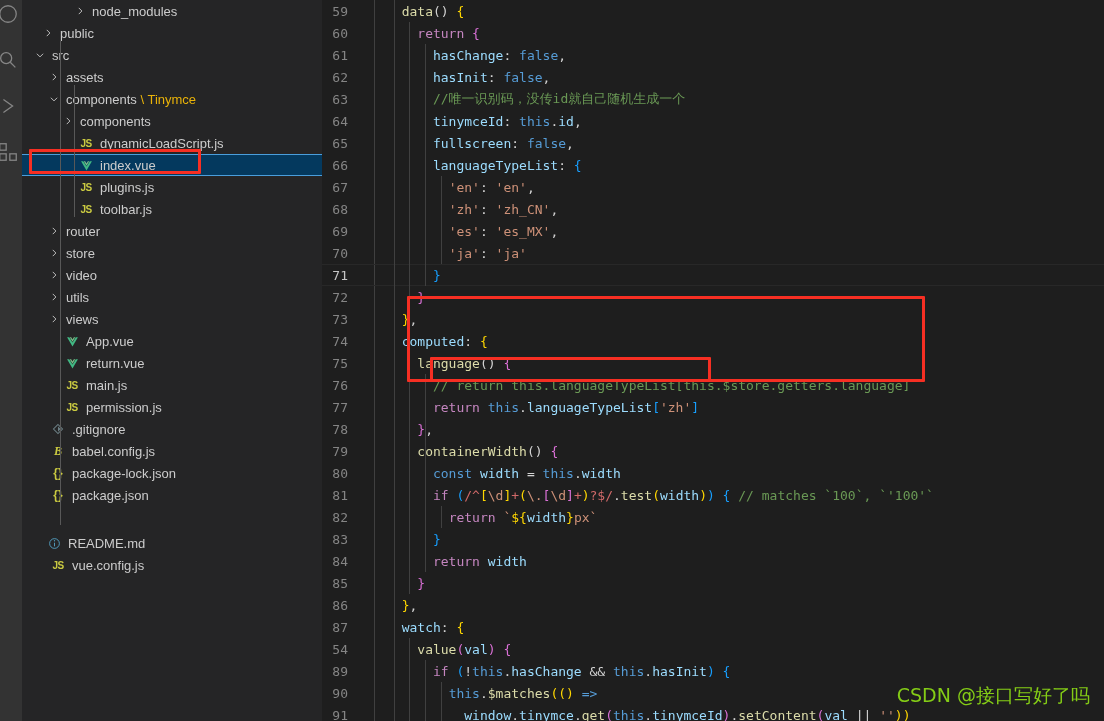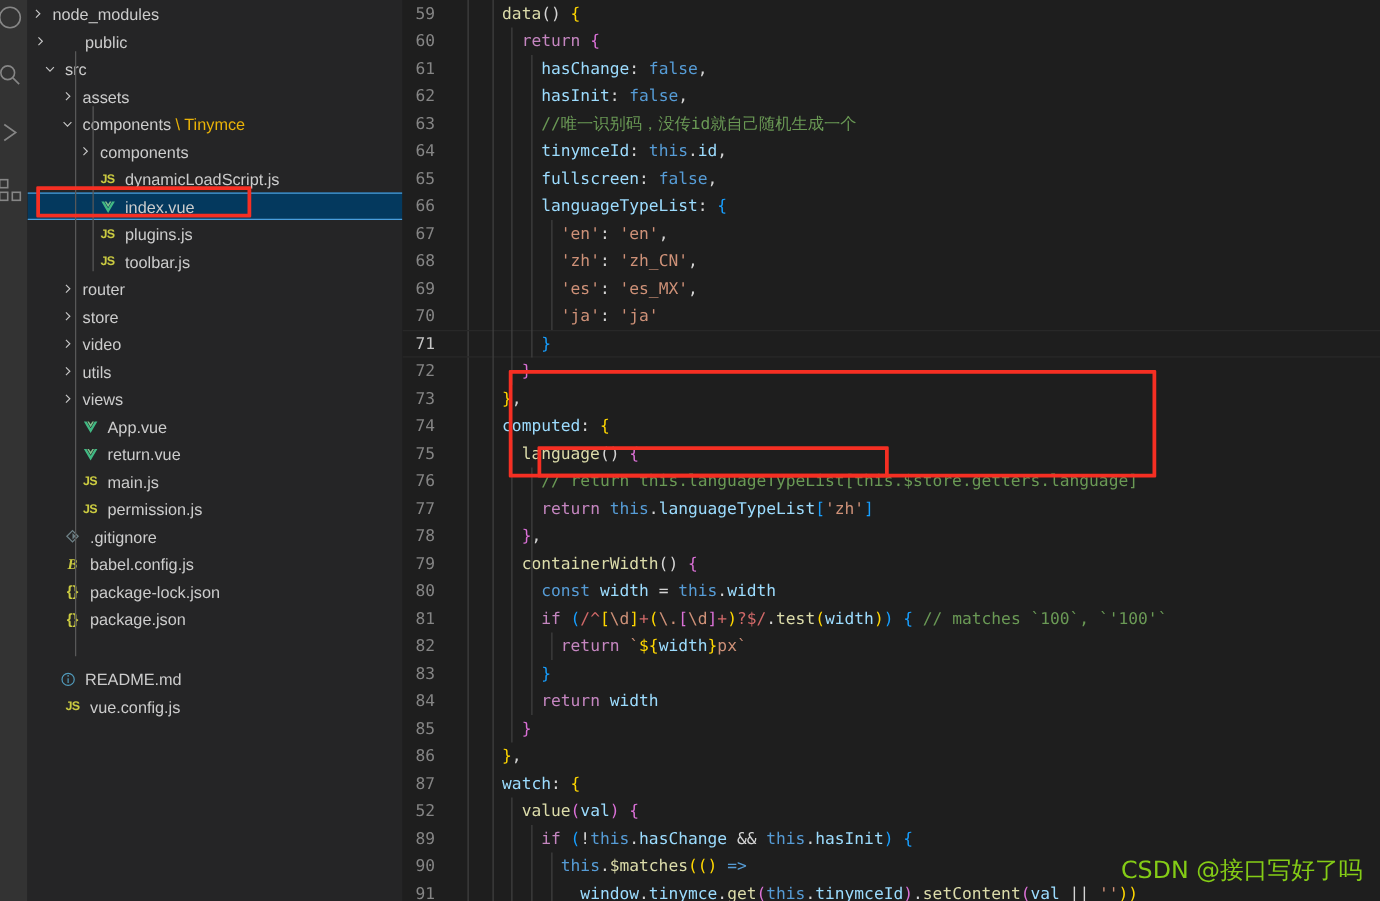--- a/index.html
+++ b/index.html
@@ -186,29 +186,29 @@
       <svg width="22" height="22" viewBox="0 0 24 24" fill="none" stroke="#868686" stroke-width="1.4">
         <rect x="3" y="3" width="7" height="7"></rect>
           <rect x="3" y="14" width="7" height="7"></rect>
           <rect x="14" y="14" width="7" height="7"></rect>
       </svg>
     </div>
   </div>
 
   <div class="sidebar">
     <div class="tree" id="tree">
-        <div class="tree-row" style="padding-left: 0;">
+        <div class="tree-row" style="padding-left: 10px; margin-left: 40px;">
           <span class="twisty">
             <svg width="10" height="10" viewBox="0 0 16 16" fill="none" stroke="#c5c5c5" stroke-width="1.5">
               <polyline points="6,3 11,8 6,13"></polyline>
             </svg>
           </span>
           <span class="lbl">node_modules</span>
         </div>
-        <div class="tree-row" style="padding-left: 2px; gap: 24px;">
+        <div class="tree-row" style="padding-left: 18px;">
           <span class="twisty">
             <svg width="10" height="10" viewBox="0 0 16 16" fill="none" stroke="#c5c5c5" stroke-width="1.5">
               <polyline points="6,3 11,8 6,13"></polyline>
             </svg>
           </span>
           <span class="lbl">public</span>
         </div>
         <div class="tree-row" style="padding-left: 10px;">
           <span class="twisty">
             <svg width="10" height="10" viewBox="0 0 16 16" fill="none" stroke="#c5c5c5" stroke-width="1.5">
@@ -407,21 +407,21 @@
         <div class="line"><span class="lineno">78</span><span class="code"><span class="t-punc">    </span><span class="t-brkt2">}</span><span class="t-punc">,</span></span></div>
         <div class="line"><span class="lineno">79</span><span class="code"><span class="t-punc">    </span><span class="t-fn">containerWidth</span><span class="t-punc">() </span><span class="t-brkt2">{</span></span></div>
         <div class="line"><span class="lineno">80</span><span class="code"><span class="t-punc">      </span><span class="t-kw2">const</span><span class="t-punc"> </span><span class="t-prop">width</span><span class="t-punc"> = </span><span class="t-kw2">this</span><span class="t-punc">.</span><span class="t-prop">width</span></span></div>
         <div class="line"><span class="lineno">81</span><span class="code"><span class="t-punc">      </span><span class="t-kw">if</span><span class="t-punc"> </span><span class="t-brkt3">(</span><span class="t-regex">/</span><span class="t-regex">^</span><span class="t-brkt1">[</span><span class="t-str">\d</span><span class="t-brkt1">]</span><span class="t-regex">+</span><span class="t-brkt1">(</span><span class="t-str">\.</span><span class="t-brkt2">[</span><span class="t-str">\d</span><span class="t-brkt2">]</span><span class="t-regex">+</span><span class="t-brkt1">)</span><span class="t-regex">?</span><span class="t-regex">$</span><span class="t-regex">/</span><span class="t-punc">.</span><span class="t-fn">test</span><span class="t-brkt1">(</span><span class="t-prop">width</span><span class="t-brkt1">)</span><span class="t-brkt3">)</span><span class="t-punc"> </span><span class="t-brkt3">{</span><span class="t-punc"> </span><span class="t-com">// matches `100`, `'100'`</span></span></div>
         <div class="line"><span class="lineno">82</span><span class="code"><span class="t-punc">        </span><span class="t-kw">return</span><span class="t-punc"> </span><span class="t-str">`</span><span class="t-brkt1">${</span><span class="t-prop">width</span><span class="t-brkt1">}</span><span class="t-str">px`</span></span></div>
         <div class="line"><span class="lineno">83</span><span class="code"><span class="t-punc">      </span><span class="t-brkt3">}</span></span></div>
         <div class="line"><span class="lineno">84</span><span class="code"><span class="t-punc">      </span><span class="t-kw">return</span><span class="t-punc"> </span><span class="t-prop">width</span></span></div>
         <div class="line"><span class="lineno">85</span><span class="code"><span class="t-punc">    </span><span class="t-brkt2">}</span></span></div>
         <div class="line"><span class="lineno">86</span><span class="code"><span class="t-punc">  </span><span class="t-brkt1">}</span><span class="t-punc">,</span></span></div>
         <div class="line"><span class="lineno">87</span><span class="code"><span class="t-punc">  </span><span class="t-prop">watch</span><span class="t-punc">: </span><span class="t-brkt1">{</span></span></div>
-        <div class="line"><span class="lineno">52</span><span class="code"><span class="t-punc">    </span><span class="t-fn">value</span><span class="t-brkt2">(</span><span class="t-prop">val</span><span class="t-brkt2">)</span><span class="t-punc"> </span><span class="t-brkt2">{</span></span></div>
+        <div class="line"><span class="lineno">54</span><span class="code"><span class="t-punc">    </span><span class="t-fn">value</span><span class="t-brkt2">(</span><span class="t-prop">val</span><span class="t-brkt2">)</span><span class="t-punc"> </span><span class="t-brkt2">{</span></span></div>
         <div class="line"><span class="lineno">89</span><span class="code"><span class="t-punc">      </span><span class="t-kw">if</span><span class="t-punc"> </span><span class="t-brkt3">(</span><span class="t-punc">!</span><span class="t-kw2">this</span><span class="t-punc">.</span><span class="t-prop">hasChange</span><span class="t-punc"> &amp;&amp; </span><span class="t-kw2">this</span><span class="t-punc">.</span><span class="t-prop">hasInit</span><span class="t-brkt3">)</span><span class="t-punc"> </span><span class="t-brkt3">{</span></span></div>
         <div class="line"><span class="lineno">90</span><span class="code"><span class="t-punc">        </span><span class="t-kw2">this</span><span class="t-punc">.</span><span class="t-fn">$matches</span><span class="t-brkt1">((</span><span class="t-brkt1">) </span><span class="t-kw2">=&gt;</span></span></div>
         <div class="line"><span class="lineno">91</span><span class="code"><span class="t-punc">          </span><span class="t-prop">window</span><span class="t-punc">.</span><span class="t-prop">tinymce</span><span class="t-punc">.</span><span class="t-fn">get</span><span class="t-brkt2">(</span><span class="t-kw2">this</span><span class="t-punc">.</span><span class="t-prop">tinymceId</span><span class="t-brkt2">)</span><span class="t-punc">.</span><span class="t-fn">setContent</span><span class="t-brkt2">(</span><span class="t-prop">val</span><span class="t-punc"> || </span><span class="t-str">''</span><span class="t-brkt1">))</span></span></div>
       </div>
   <div class="vguide" style="left: 72px; top: 0px; height: 836px;"></div>
       <div class="vguide" style="left: 87px; top: 22px; height: 286px;"></div>
       <div class="vguide" style="left: 103px; top: 44px; height: 242px;"></div>
       <div class="vguide" style="left: 119px; top: 176px; height: 88px;"></div>
       <div class="vguide" style="left: 87px; top: 352px; height: 242px;"></div>
       <div class="vguide" style="left: 103px; top: 374px; height: 198px;"></div>

